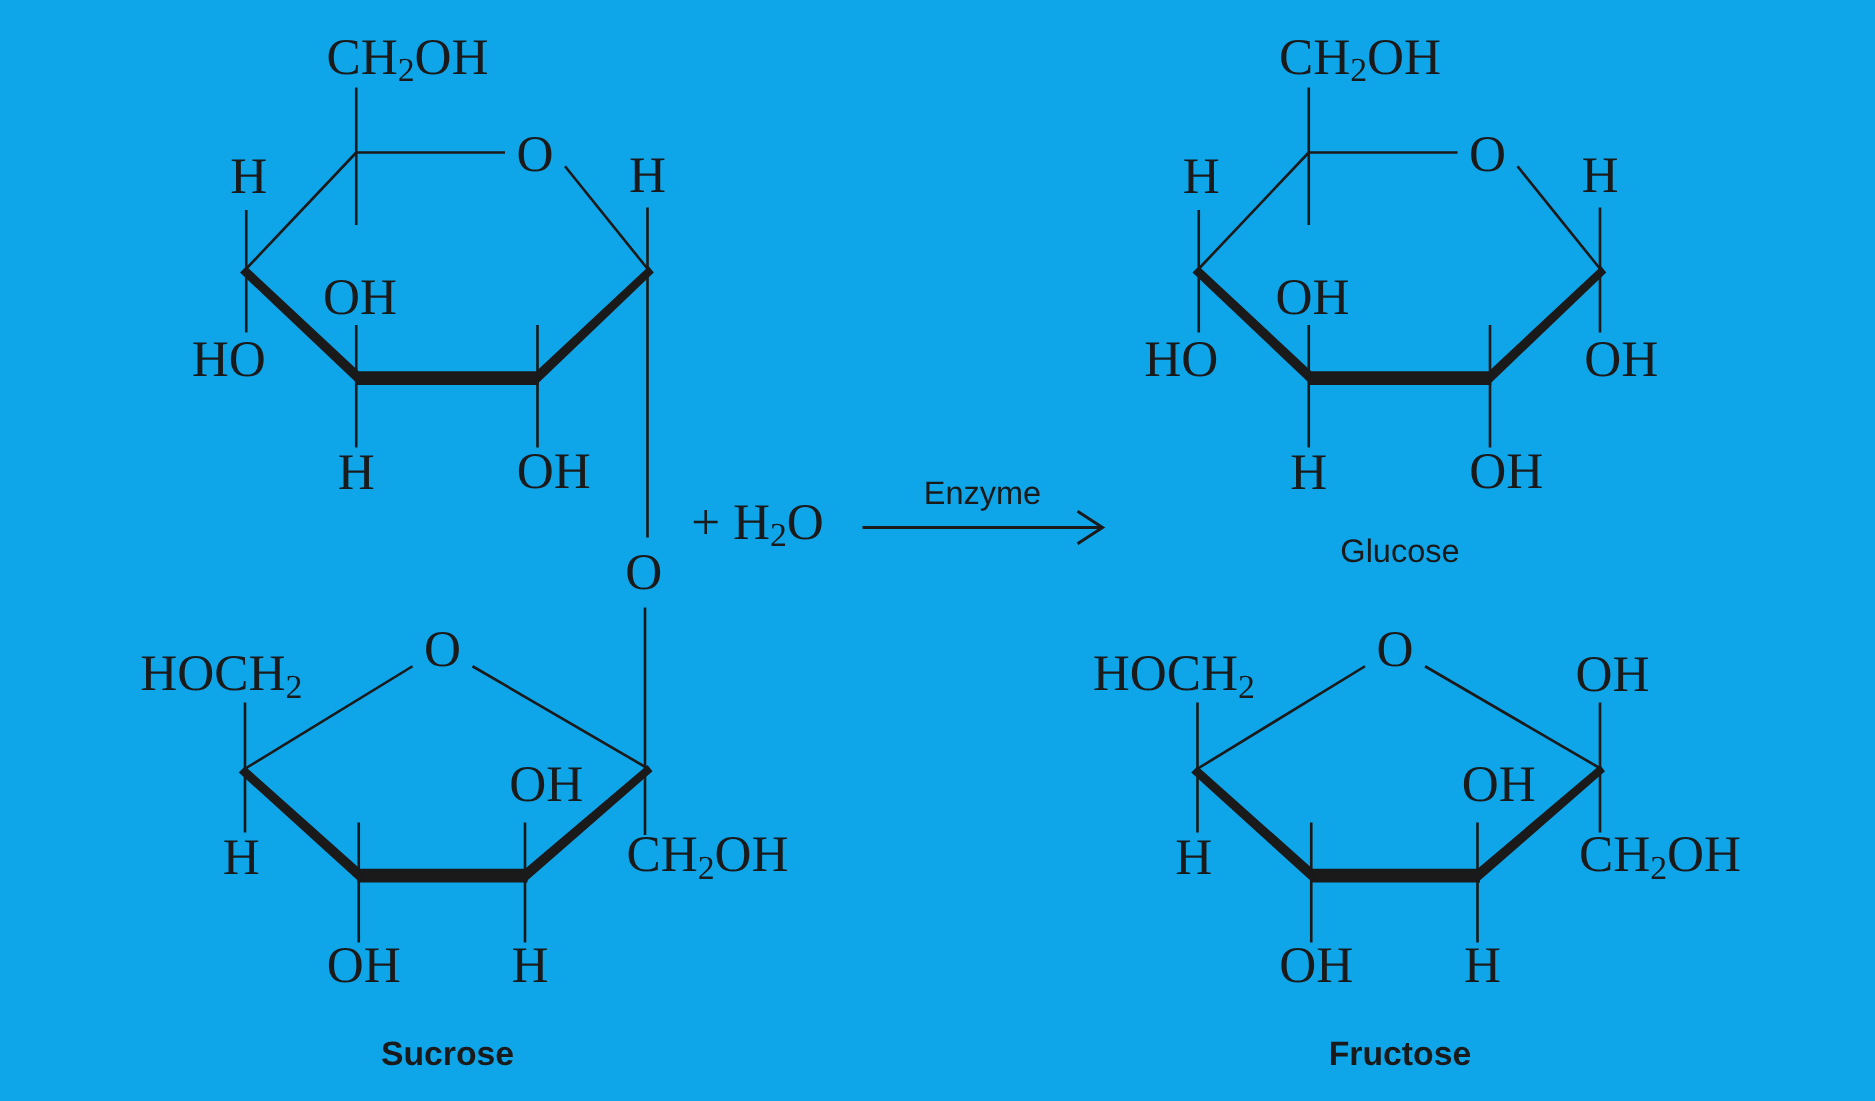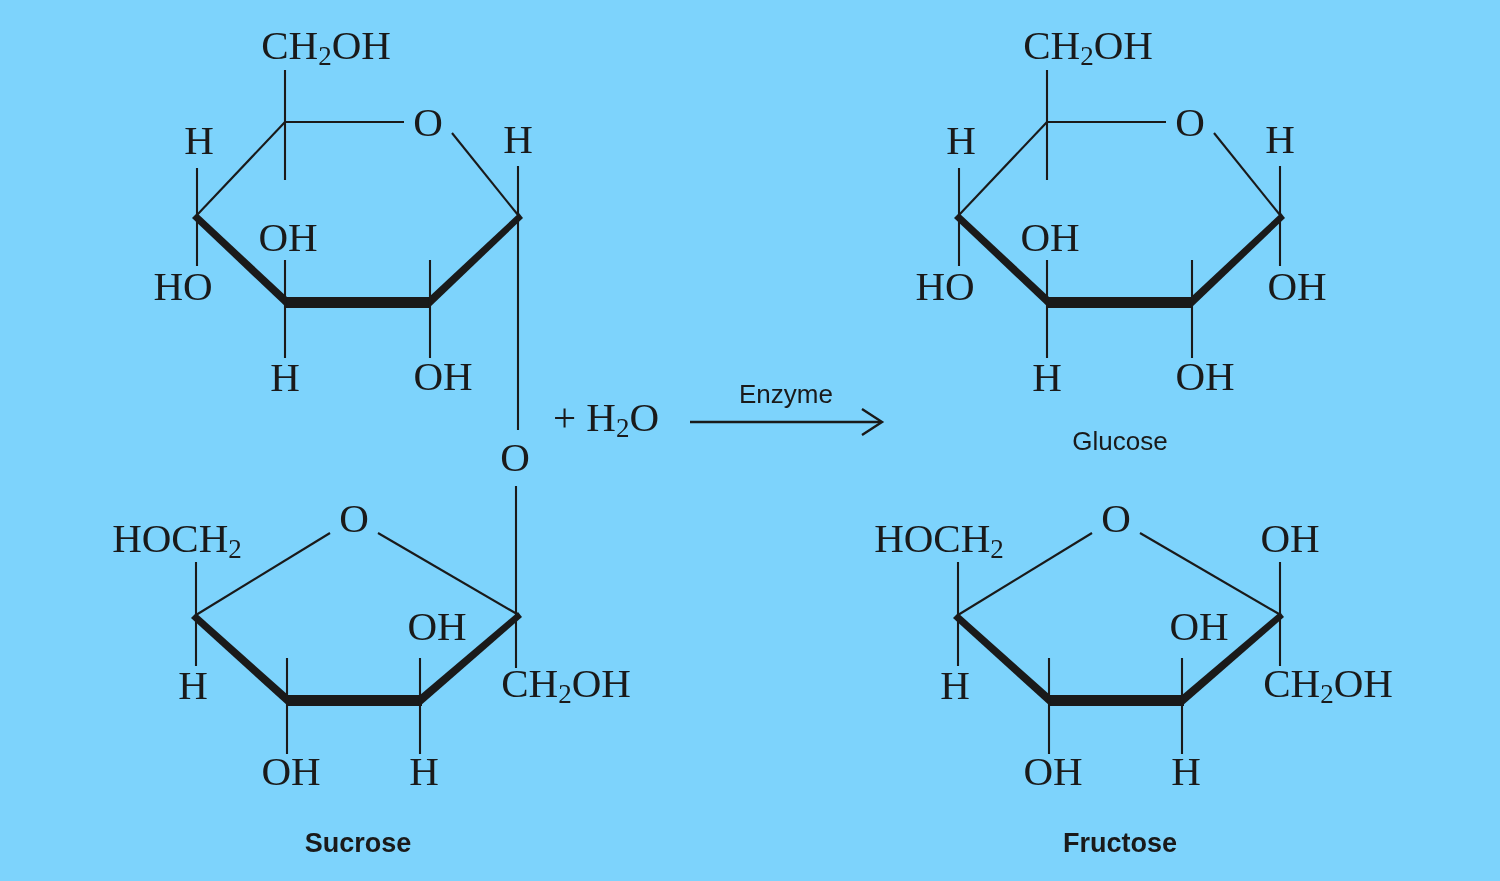--- a/index.html
+++ b/index.html
@@ -5,21 +5,21 @@
 <style>
   html, body {
     margin: 0;
     padding: 0;
     background: #ffffff;
   }
   #canvas {
     position: relative;
     width: 1500px;
     height: 881px;
-    background: #7dd3fc;
+    background: #0ea5e9;
     overflow: hidden;
     font-family: "Liberation Serif", "DejaVu Serif", serif;
   }
   svg.structure-layer {
     position: absolute;
     left: 0;
     top: 0;
     width: 1500px;
     height: 881px;
   }

